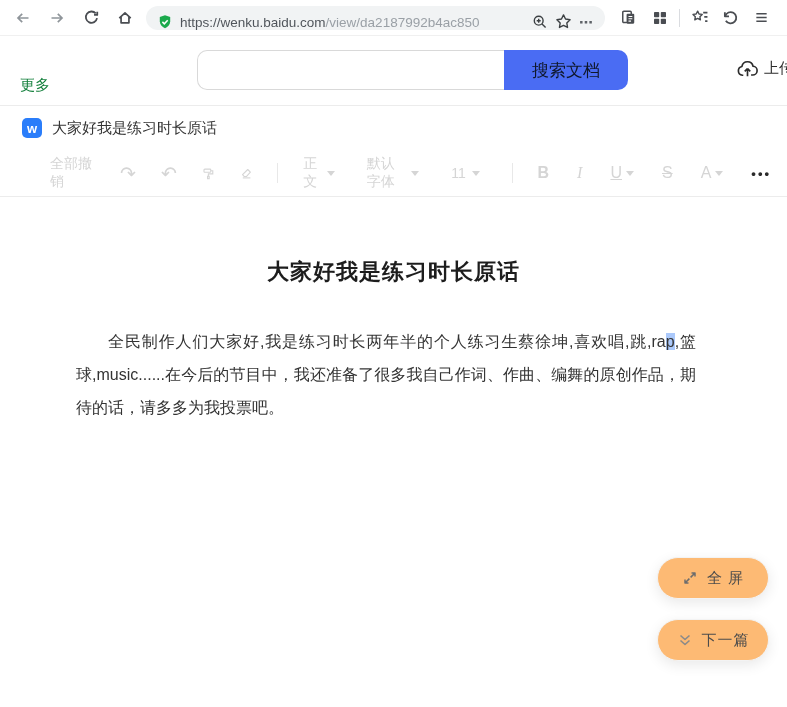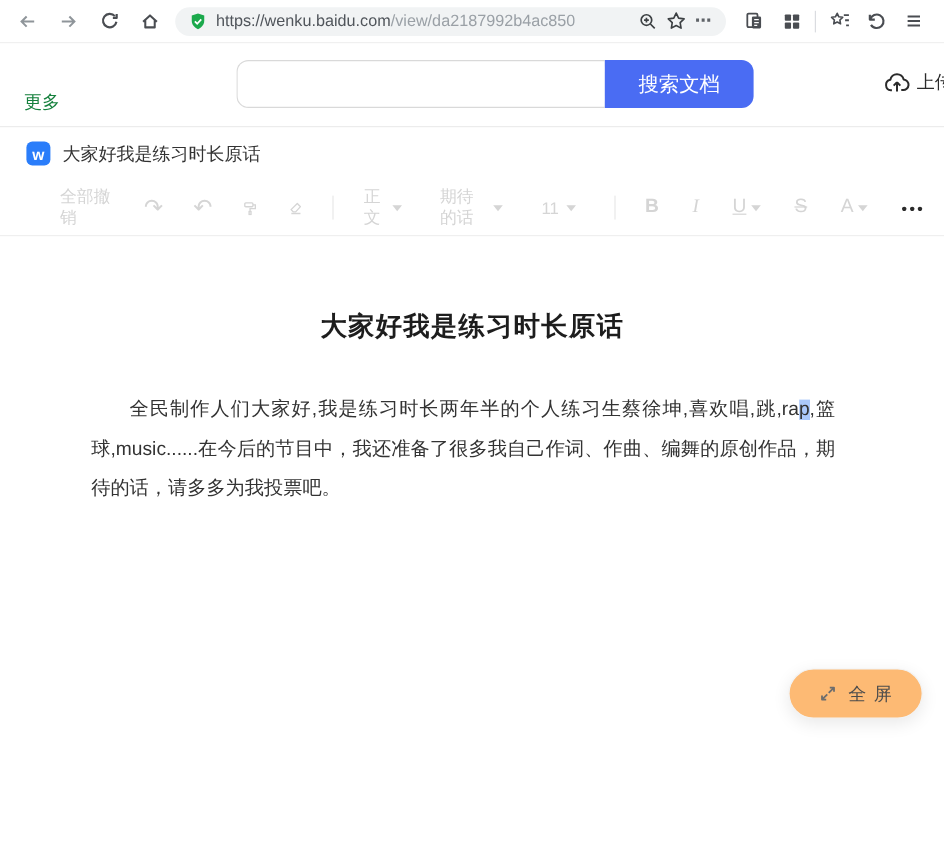--- a/index.html
+++ b/index.html
@@ -7,36 +7,36 @@
   body {
     width:787px; height:707px; overflow:hidden; background:#fff;
     font-family:"Liberation Sans","DejaVu Sans",sans-serif; color:#333;
   }
   svg { display:block; }
 
   
   .chrome { height:36px; display:flex; align-items:center; padding:0 10px 0 6px; border-bottom:1px solid #f0f0f0; }
   .cbtn { width:34px; height:28px; flex:none; display:flex; align-items:center; justify-content:center; color:#4a4d52; cursor:pointer; }
   .cbtn.light { color:#8f959a; }
-  .urlbar { flex:1; min-width:0; height:24px; background:#f1f3f4; border-radius:14px; display:flex; align-items:center; gap:7px; padding:0 11px; margin:0 8px 0 4px; }
+  .urlbar { flex:1; min-width:0; height:24px; background:#f1f3f4; border-radius:14px; display:flex; align-items:flex-end; gap:7px; padding:0 11px; margin:0 8px 0 4px; }
   .urltext { font-size:13.5px; white-space:nowrap; overflow:hidden; }
   .url-secure { color:#50555b; }
   .url-path { color:#9aa0a6; }
   .u-spacer { flex:1; }
   .url-dots { color:#5f6368; font-size:14px; letter-spacing:1px; font-weight:bold; cursor:pointer; }
   .chrome-right { display:flex; align-items:center; flex:none; }
   .chrome-right .cbtn { width:31px; }
   .vsep { width:1px; height:18px; background:#dadce0; margin:0 4px; }
 
   
   .header { position:relative; height:69px; overflow:hidden; }
   .more { position:absolute; left:20px; top:40px; font-size:15px; color:#15803d; cursor:pointer; }
   .searchwrap { position:absolute; left:197px; top:14px; height:40px; display:flex; }
   .searchinput { width:307px; height:40px; border:1px solid #d9d9d9; border-right:none; border-radius:10px 0 0 10px; outline:none; padding:0 12px; font-size:14px; background:#fff; }
-  .searchbtn { width:124px; height:40px; border:none; background:#4a6cf3; color:#ffffff; font-size:17px; border-radius:0 10px 10px 0; cursor:pointer; font-family:inherit; }
+  .searchbtn { width:124px; height:40px; border:none; background:#4a6cf3; color:#0f172a; font-size:17px; border-radius:0 10px 10px 0; cursor:pointer; font-family:inherit; }
   .upload { position:absolute; left:736px; top:22px; display:flex; align-items:center; gap:5px; font-size:15px; color:#2b2b2b; white-space:nowrap; cursor:pointer; }
 
   
   .docbar { height:45px; border-top:1px solid #ececec; display:flex; align-items:center; padding-left:22px; }
   .wbadge { width:20px; height:20px; border-radius:5px; background:#2a7dfa; color:#fff; font-weight:bold; font-size:13px; display:flex; align-items:center; justify-content:center; margin-right:10px; flex:none; }
   .dtitle { font-size:15px; color:#333; }
   .provider { margin-left:38px; font-size:13px; color:#a9a9a9; }
   .prov-hl { color:#35a276; cursor:pointer; }
 
   
@@ -182,21 +182,21 @@
   <svg class="t-svg" width="17" height="17" viewBox="0 0 16 16" fill="none" stroke="#d5d5d5" stroke-width="1.4">
       <path d="M9.7 3 13 6.4l-5 5.4H5.4L3.2 9.5 9.7 3Z" stroke-linejoin="round"></path>
       <path d="M3.5 13.5h9.5"></path>
     </svg>
   <span class="t-div"></span>
   <span class="t-drop">
       <span>正文</span>
       <span class="caret"></span>
     </span>
   <span class="t-drop">
-      <span>期待的话</span>
+      <span>默认字体</span>
       <span class="caret"></span>
     </span>
   <span class="t-drop">
       <span>11</span>
       <span class="caret"></span>
     </span>
   <span class="t-div"></span>
   <span class="t-letter t-b">B</span>
   <span class="t-letter t-i">I</span>
   <span class="t-group">
@@ -215,13 +215,19 @@
   <h1 class="doc-title">大家好我是练习时长原话</h1>
   <p class="doc-para"><span>全民制作人们大家好,我是练习时长两年半的个人练习生蔡徐坤,喜欢唱,跳,ra</span><span class="sel">p</span><span>,篮球,music......在今后的节目中，我还准备了很多我自己作词、作曲、编舞的原创作品，期待的话，请多多为我投票吧。</span></p>
 
   <div class="pill pill-full">
     <svg width="16" height="16" viewBox="0 0 16 16" fill="none" stroke="#6d6d6d" stroke-width="1.5">
       <path d="M9.5 3h3.5v3.5M13 3 8.6 7.4M6.5 13H3V9.5M3 13l4.4-4.4" stroke-linejoin="round"></path>
     </svg>
     <span class="pill-label">全 屏</span>
   </div>
 
+  <div class="pill pill-next">
+    <svg width="16" height="16" viewBox="0 0 16 16" fill="none" stroke="#8a8a8a" stroke-width="1.6">
+      <path d="m3.5 3.5 4.5 4 4.5-4M3.5 8.5l4.5 4 4.5-4" stroke-linejoin="round"></path>
+    </svg>
+    <span class="pill-label">下一篇</span>
+  </div>
 </div>
 
 </body></html>

